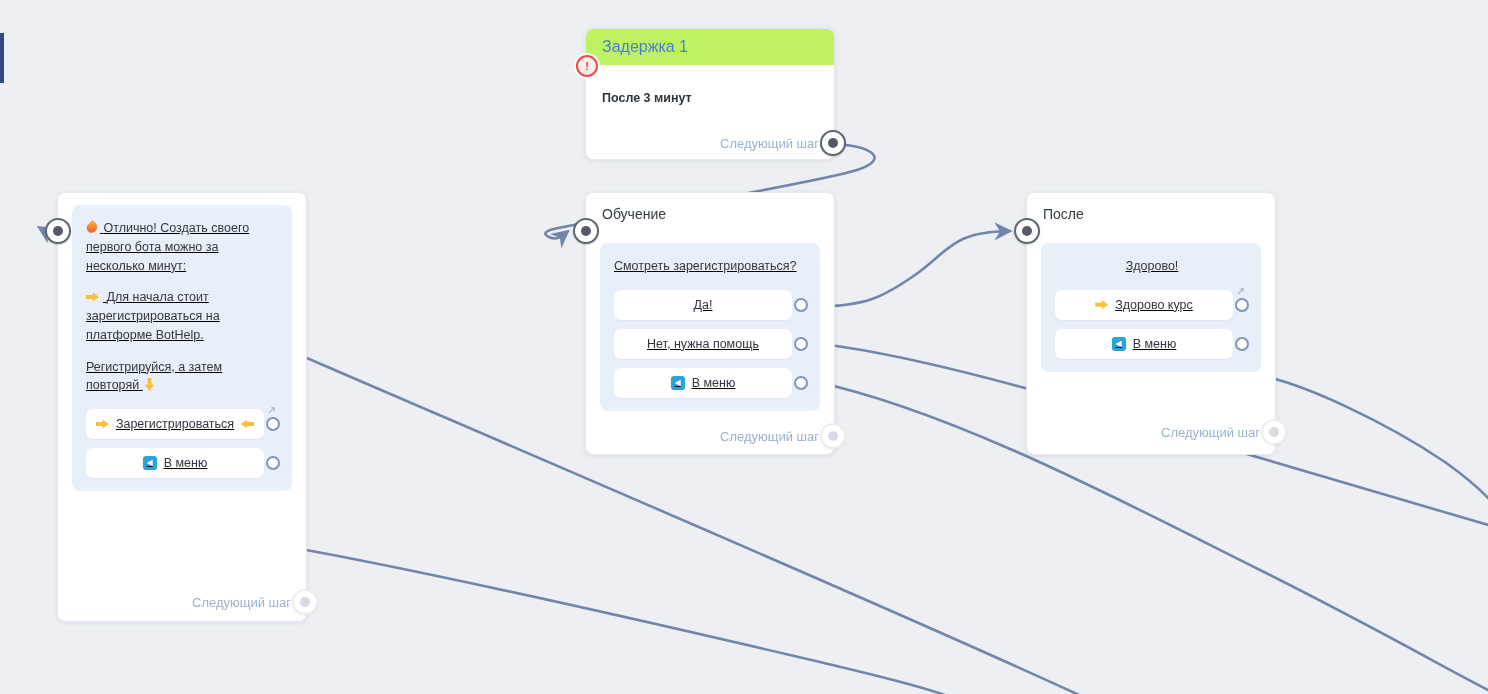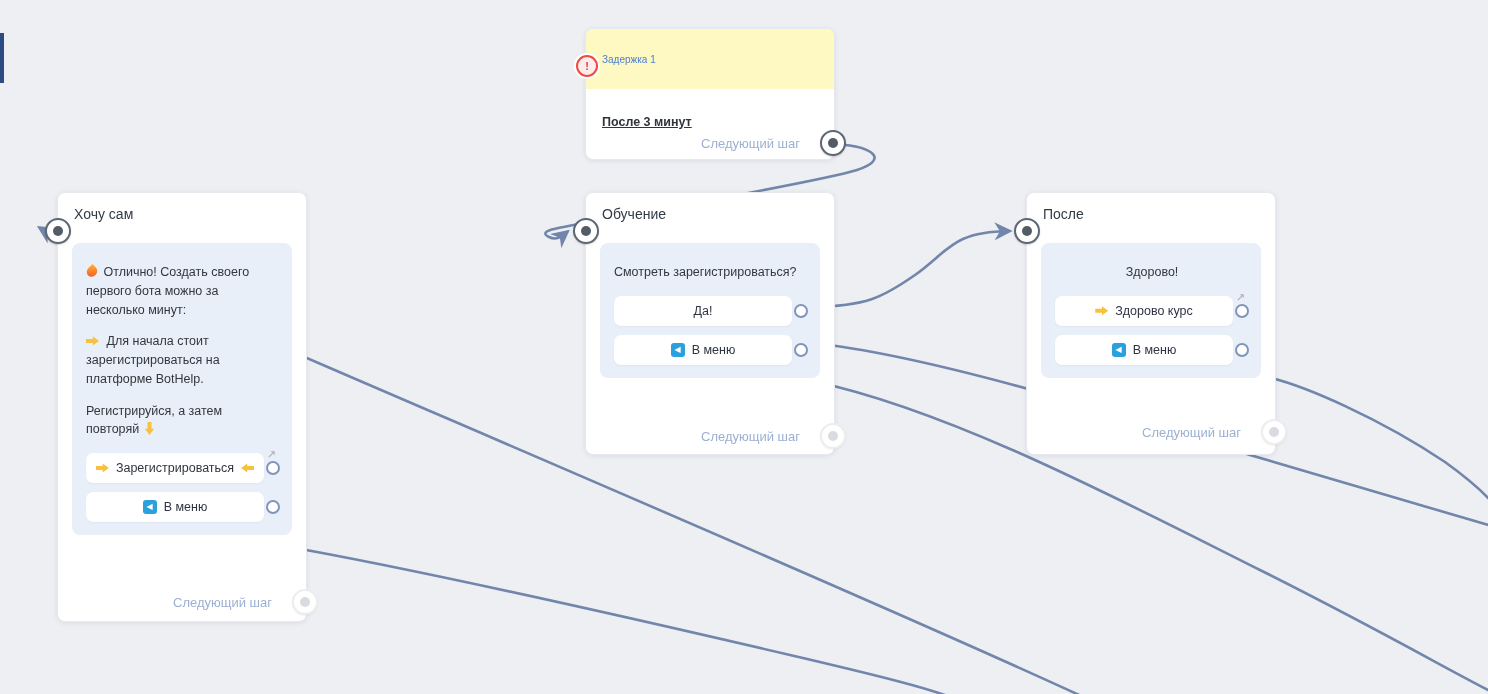--- a/index.html
+++ b/index.html
@@ -7,39 +7,39 @@
   .canvas{position:relative;width:1488px;height:694px;background:#edeff3;overflow:hidden;}
 
   .edges{position:absolute;left:0;top:0;z-index:1;}
 
   .side-sliver{position:absolute;left:0;top:33px;width:4px;height:50px;background:#2e4a82;z-index:3;}
 
   .card{position:absolute;background:#fff;border:1px solid #e7e9ee;border-radius:8px;
         box-shadow:0 1px 5px rgba(60,70,95,.10);z-index:2;box-sizing:border-box;}
   .card-title{font-size:14px;color:#323a45;padding:13px 16px 9px;}
 
-  .delay-header{height:36px;background:#fef9c3;border-radius:7px 7px 0 0;display:flex;align-items:center;
-        padding:12px 16px;font-size:10px;color:#4b80d1;}
-  .delay-body{padding:26px 16px;font-size:12.5px;font-weight:bold;color:#2f343b;text-decoration:underline;}
+  .delay-header{height:36px;background:#bef264;border-radius:7px 7px 0 0;display:flex;align-items:center;
+        padding:0 16px;font-size:16px;color:#4b80d1;}
+  .delay-body{padding:26px 16px;font-size:12.5px;font-weight:bold;color:#2f343b;}
 
-  .bubble{margin:12px 14px;background:#e9eff8;border-radius:8px;padding:20px 12px 12px 14px;box-sizing:border-box;}
+  .bubble{margin:12px 14px;background:#e9eff8;border-radius:8px;padding:14px 12px 12px 14px;box-sizing:border-box;text-decoration:underline;}
   .msg{font-size:12.5px;line-height:1.5;color:#33373d;margin:0 2px 13px 0;}
   .msg:last-of-type{margin-bottom:14px;}
   .msg-line{font-size:12.5px;line-height:1.5;color:#33373d;}
   .msg-block{margin-bottom:14px;text-align:center;}
 
   .btn{position:relative;height:30px;margin:0 16px 9px 0;background:#fff;border-radius:7px;
        display:flex;align-items:center;justify-content:center;gap:7px;font-size:12.5px;color:#2f3440;
        box-shadow:0 1px 2px rgba(80,90,110,.06);cursor:pointer;}
   .btn:last-child{margin-bottom:1px;}
   .btn-port{position:absolute;right:-16px;top:50%;margin-top:-7px;width:14px;height:14px;border:2px solid #8095ba;
        border-radius:50%;background:#fff;box-sizing:border-box;}
   .ext-arrow{position:absolute;top:-4px;right:-12px;color:#a7adb6;font-size:11px;line-height:1;}
 
-  .next-step{position:absolute;right:-12px;display:flex;align-items:center;gap:20px;}
+  .next-step{position:absolute;right:-12px;display:flex;align-items:center;gap:1px;}
   .next-label{font-size:13px;color:#9cb0d1;}
   .port-big{width:26px;height:26px;border-radius:50%;background:#fff;box-sizing:border-box;position:relative;}
   .port-dark{border:2px solid #5d6673;box-shadow:0 1px 2px rgba(0,0,0,.15);}
   .port-dark::after{content:"";position:absolute;left:50%;top:50%;width:10px;height:10px;margin:-5px 0 0 -5px;
        border-radius:50%;background:#535b66;}
   .port-light{border:2px solid #ededee;box-shadow:0 1px 2px rgba(0,0,0,.06);}
   .port-light::after{content:"";position:absolute;left:50%;top:50%;width:10px;height:10px;margin:-5px 0 0 -5px;
        border-radius:50%;background:#d8dce2;}
   .in-port{position:absolute;left:-13px;top:25px;z-index:4;}
 
@@ -90,21 +90,20 @@
     <div class="error-badge">!</div>
     <div class="delay-body">После 3 минут</div>
     <div class="next-step" style="bottom:3px;">
       <span class="next-label">Следующий шаг</span>
       <span class="port-big port-dark"></span>
     </div>
   </div>
 
   <div class="card" style="left:57px;top:192px;width:250px;height:430px;">
     <span class="in-port port-big port-dark"></span>
-    <div class="card-title">Хочу сам</div>
     <div class="bubble">
       <p class="msg"><span class="e e-fire"></span> <span>Отлично! Создать своего первого бота можно за несколько минут:</span></p>
       <p class="msg"><span class="e e-hand"></span> <span>Для начала стоит зарегистрироваться на платформе BotHelp.</span></p>
       <p class="msg"><span>Регистрируйся, а затем повторяй</span> <span class="e e-hand down"></span></p>
       <div class="btn">
         <span class="e e-hand"></span>
         <span>Зарегистрироваться</span>
         <span class="e e-hand left"></span>
         <span class="ext-arrow">↗</span>
         <span class="btn-port"></span>
@@ -121,20 +120,24 @@
     </div>
   </div>
 
   <div class="card" style="left:585px;top:192px;width:250px;height:263px;">
     <span class="in-port port-big port-dark"></span>
     <div class="card-title">Обучение</div>
     <div class="bubble">
       <p class="msg">Смотреть зарегистрироваться?</p>
       <div class="btn">
         <span>Да!</span>
+        <span class="btn-port"></span>
+      </div>
+      <div class="btn">
+        <span>Нет, нужна помощь</span>
         <span class="btn-port"></span>
       </div>
       <div class="btn">
         <span class="e e-back">◀</span>
         <span>В меню</span>
         <span class="btn-port"></span>
       </div>
     </div>
     <div class="next-step" style="bottom:5px;">
       <span class="next-label">Следующий шаг</span>

